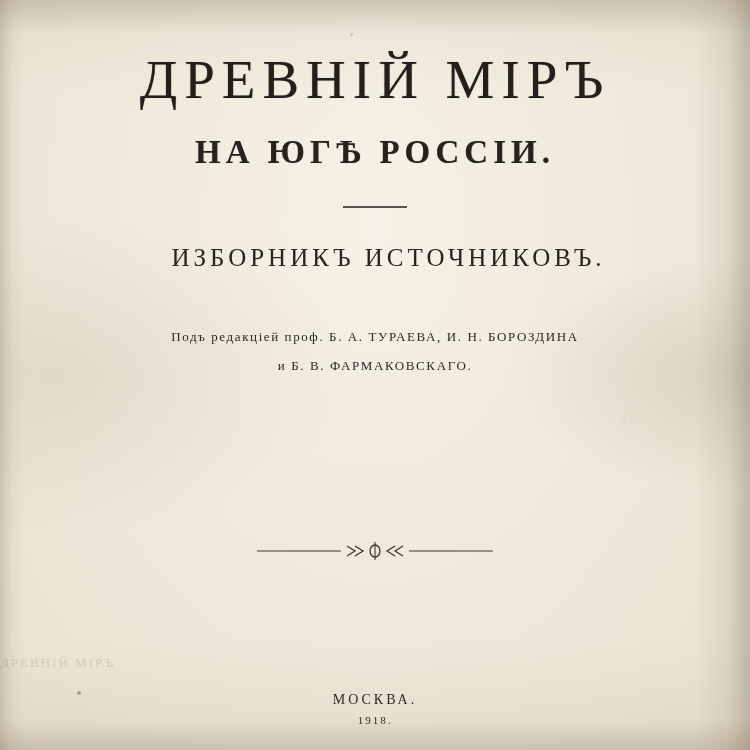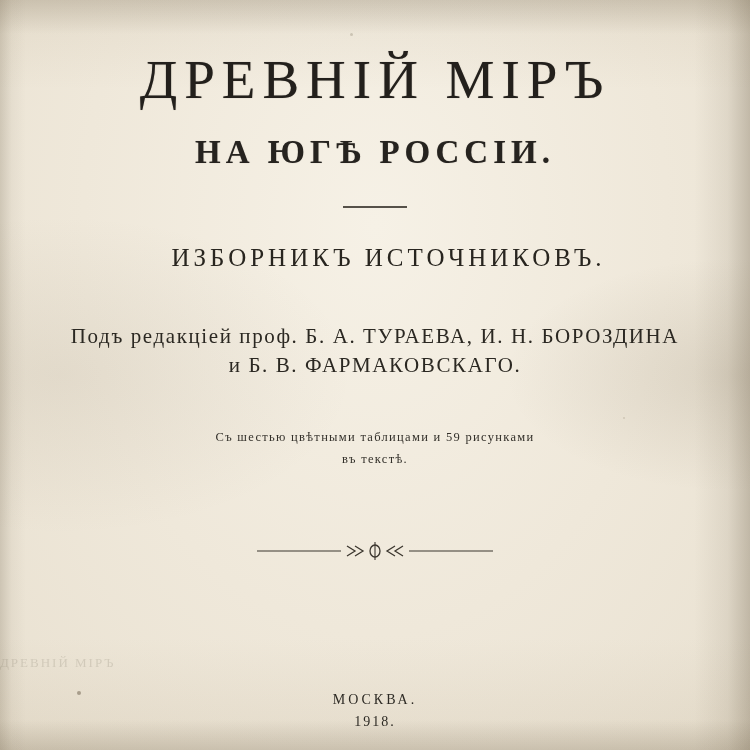--- a/index.html
+++ b/index.html
@@ -114,21 +114,21 @@
     font-size: 25px;
     letter-spacing: 4px;
     color: #28251f;
     margin-left: 27px;
   }
 
   .editors {
     position: absolute;
     left: 0; right: 0;
     top: 322px;
-    font-size: 21px;
+    font-size: 13px;
     letter-spacing: 1.6px;
     line-height: 29px;
     color: #2b2822;
   }
   .editors .line2 {
     display: block;
     font-family: Liberation Serif, serif;
   }
 
   .illustr-note {
@@ -155,21 +155,21 @@
     left: 0; right: 0;
     top: 692px;
     font-size: 14px;
     letter-spacing: 3px;
     color: #2d2a24;
   }
   .imprint-year {
     position: absolute;
     left: 0; right: 0;
     top: 714px;
-    font-size: 14px;
+    font-size: 11px;
     letter-spacing: 2px;
     color: #2d2a24;
   }
 
   
   .showthrough {
     position: absolute;
     left: 0; right: 0;
     top: 655px;
     font-size: 13px;
@@ -205,24 +205,20 @@
 
     <div class="rule-short"></div>
 
     <div class="title-collection">ИЗБОРНИКЪ ИСТОЧНИКОВЪ.</div>
 
     <div class="editors">
       <span>Подъ редакціей проф. Б. А. ТУРАЕВА, И. Н. БОРОЗДИНА</span>
       <span class="line2">и Б. В. ФАРМАКОВСКАГО.</span>
     </div>
 
-    <div class="illustr-note">
-      <span>Съ шестью цвѣтными таблицами и 59 рисунками</span><br>
-      <span>въ текстѣ.</span>
-    </div>
 
     <div class="ornament">
       <svg width="240" height="22" viewBox="0 0 240 22" xmlns="http://www.w3.org/2000/svg">
         <line x1="2" y1="11" x2="86" y2="11" stroke="#3b362e" stroke-width="1.1"></line>
         <polyline points="92,6 100,11 92,16" fill="none" stroke="#3b362e" stroke-width="1.3"></polyline>
         <polyline points="100,6 108,11 100,16" fill="none" stroke="#3b362e" stroke-width="1.3"></polyline>
         <ellipse cx="120" cy="11" rx="5" ry="6" fill="none" stroke="#3b362e" stroke-width="1.3"></ellipse>
         <line x1="120" y1="2" x2="120" y2="20" stroke="#3b362e" stroke-width="1.1"></line>
         <polyline points="148,6 140,11 148,16" fill="none" stroke="#3b362e" stroke-width="1.3"></polyline>
         <polyline points="140,6 132,11 140,16" fill="none" stroke="#3b362e" stroke-width="1.3"></polyline>

